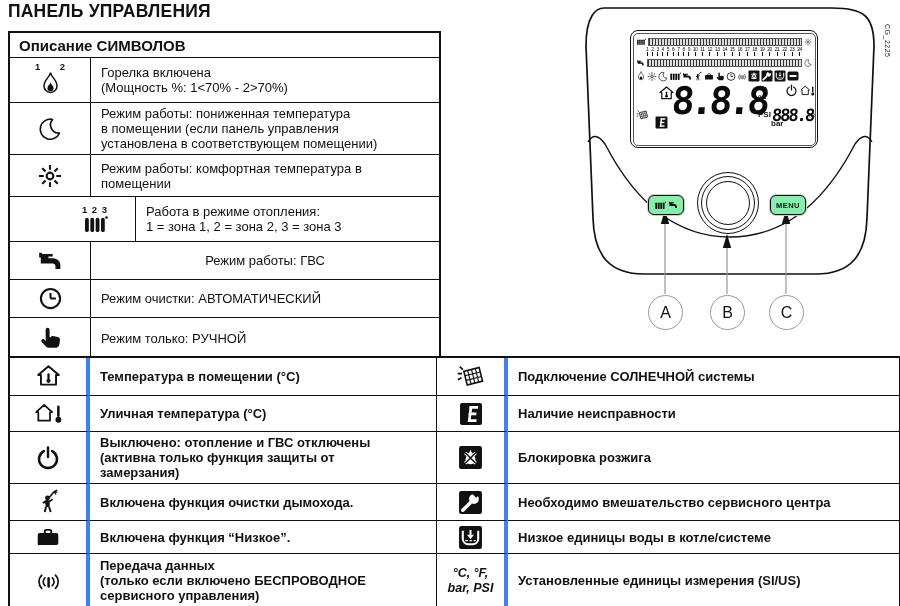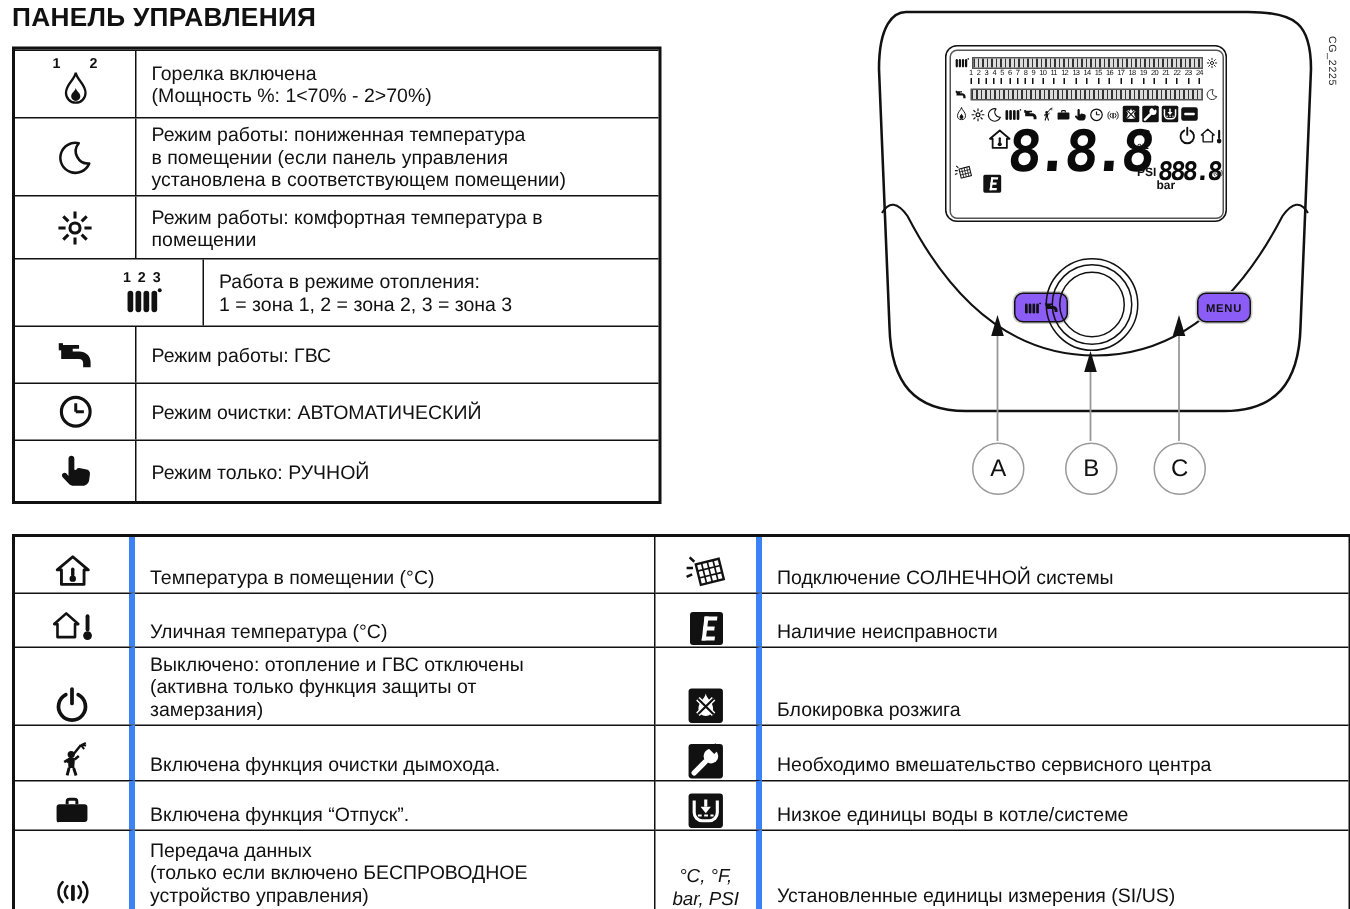--- a/index.html
+++ b/index.html
@@ -12,22 +12,22 @@
   .tbl-header{font-weight:bold;font-size:15px;padding:4px 9px 3px 9px;}
   .t-row{display:flex;border-top:1px solid #111;}
   .icon-cell{flex:0 0 80px;width:80px;border-right:1px solid #111;display:flex;flex-direction:column;
              align-items:center;justify-content:center;position:relative;}
   .desc-cell{flex:1;padding:3px 10px;display:flex;flex-direction:column;justify-content:center;
              font-size:13px;line-height:15px;}
   .lbl-row{display:flex;width:30px;justify-content:space-between;font-size:9.5px;font-weight:bold;line-height:9px;}
   .lbl-top{font-size:9.5px;font-weight:bold;line-height:9px;letter-spacing:1px;margin-bottom:1px;}
   .tbl-bottom{position:absolute;left:8px;top:356px;width:889px;border:2px solid #111;background:#fff;
               display:grid;grid-template-columns:80px 347px 71px 1fr;}
-  .g-cell{border-top:1px solid #111;display:flex;flex-direction:column;justify-content:flex-end;
-          font-size:13px;line-height:15px;}
+  .g-cell{border-top:1px solid #111;display:flex;flex-direction:column;justify-content:center;
+          font-size:13px;line-height:15px;font-weight:bold;}
   .g-cell.first{border-top:none;}
   .g-icon{align-items:center;}
   .g-desc{padding:3px 10px;}
   .g-c1,.g-c3{border-right:4px solid #3b82f6;}
   .g-c2{border-right:1.5px solid #111;}
   .units-text{font-size:12.5px;font-style:italic;text-align:center;line-height:15px;}
 
   
   .device{position:absolute;left:562px;top:4px;width:336px;height:334px;}
   .dev-svg{position:absolute;left:0;top:0;}
@@ -43,22 +43,22 @@
   .tick-num{font-size:5px;line-height:5px;letter-spacing:-0.5px;}
   .tick-line{width:1px;height:4px;background:#111;}
   .lcd-strip{display:flex;align-items:center;gap:1px;height:14px;margin-top:2px;}
   .lcd-main{position:relative;height:62px;margin-top:2px;}
   .abs{position:absolute;}
   .seg{font-family:"DejaVu Sans Mono",monospace;font-weight:bold;transform:skewX(-5deg);color:#0a0a0a;}
   .seg-big{font-size:38px;line-height:40px;letter-spacing:-4px;}
   .seg-mid{font-size:17px;line-height:18px;letter-spacing:-2px;}
   .lcd-unit{font-size:8px;font-weight:bold;line-height:8px;}
 
-  .dev-btn{position:absolute;border:1.3px solid #111;border-radius:6px;background:#8b5cf6;
-           display:flex;align-items:center;justify-content:center;gap:2px;box-shadow:0 0 0 1px #ccc;margin-left:28px;}
+  .dev-btn{position:absolute;border:1.3px solid #111;border-radius:6px;background:#86efac;
+           display:flex;align-items:center;justify-content:center;gap:2px;box-shadow:0 0 0 1px #ccc;}
   .btn-a{left:86px;top:191px;width:34px;height:18px;}
   .btn-menu{left:208px;top:191px;width:34px;height:18px;font-size:7.5px;font-weight:bold;letter-spacing:.5px;}
   .knob{position:absolute;left:135px;top:168px;width:60px;height:60px;border:1.5px solid #111;border-radius:50%;
         display:flex;align-items:center;justify-content:center;}
   .knob-mid{width:52px;height:52px;border:1px solid #111;border-radius:50%;
             display:flex;align-items:center;justify-content:center;}
   .knob-inner{width:42px;height:42px;border:1.5px solid #111;border-radius:50%;}
   .callout{position:absolute;width:33px;height:33px;border:1.4px solid #999;border-radius:50%;background:#fff;
            display:flex;align-items:center;justify-content:center;font-size:16px;color:#111;}
   .co-a{left:86px;top:291px;}  .co-b{left:148px;top:291px;}  .co-c{left:207px;top:291px;}
@@ -170,20 +170,21 @@
       <rect x="5" y="10.2" width="14" height="3.6" rx="1" fill="#fff"></rect>
     </symbol>
   </defs>
 </svg>
 
 <div class="page">
 
   <div class="page-title">ПАНЕЛЬ УПРАВЛЕНИЯ</div>
 
   <div class="tbl-top">
+    <div class="tbl-header">Описание СИМВОЛОВ</div>
     <div id="top-rows">
         <div class="t-row" style="min-height: 44px;">
           <div class="icon-cell">
             <div class="lbl-row">
               <span>1</span>
               <span>2</span>
             </div>
             <svg width="23" height="27">
               <use href="#sym-burner-flame"></use>
             </svg>
@@ -221,21 +222,21 @@
             <div class="lbl-top">1 2 3</div>
             <svg width="26" height="19">
               <use href="#sym-radiator-zones"></use>
             </svg>
           </div>
           <div class="desc-cell">
             <div>Работа в режиме отопления:</div>
             <div>1 = зона 1,  2 = зона 2,  3 = зона 3</div>
           </div>
         </div>
-        <div class="t-row" style="min-height: 37px;">
+        <div class="t-row" style="min-height: 37px; text-align: center;">
           <div class="icon-cell">
             <svg width="26" height="26">
               <use href="#sym-tap"></use>
             </svg>
           </div>
           <div class="desc-cell">
             <div>Режим работы: ГВС</div>
           </div>
         </div>
         <div class="t-row" style="min-height: 37px;">
@@ -327,39 +328,39 @@
       </div>
       <div class="g-cell g-desc">
         <div>Необходимо вмешательство сервисного центра</div>
       </div>
       <div class="g-cell g-icon g-c1" style="min-height: 32px;">
         <svg width="26" height="26">
           <use href="#sym-vacation-case"></use>
         </svg>
       </div>
       <div class="g-cell g-desc g-c2">
-        <div>Включена функция “Отпуск”.</div>
+        <div>Включена функция “Низкое”.</div>
       </div>
       <div class="g-cell g-icon g-c3">
         <svg width="25" height="25">
           <use href="#sym-low-pressure"></use>
         </svg>
       </div>
       <div class="g-cell g-desc">
         <div>Низкое единицы воды в котле/системе</div>
       </div>
       <div class="g-cell g-icon g-c1" style="min-height: 53px;">
         <svg width="27" height="27">
           <use href="#sym-data-transfer"></use>
         </svg>
       </div>
       <div class="g-cell g-desc g-c2">
         <div>Передача данных</div>
         <div>(только если включено БЕСПРОВОДНОЕ</div>
-        <div>устройство управления)</div>
+        <div>сервисного управления)</div>
       </div>
       <div class="g-cell g-icon g-c3">
         <div class="units-text">
           <div>°C, °F,</div>
           <div>bar, PSI</div>
         </div>
       </div>
       <div class="g-cell g-desc">
         <div>Установленные единицы измерения (SI/US)</div>
       </div>

